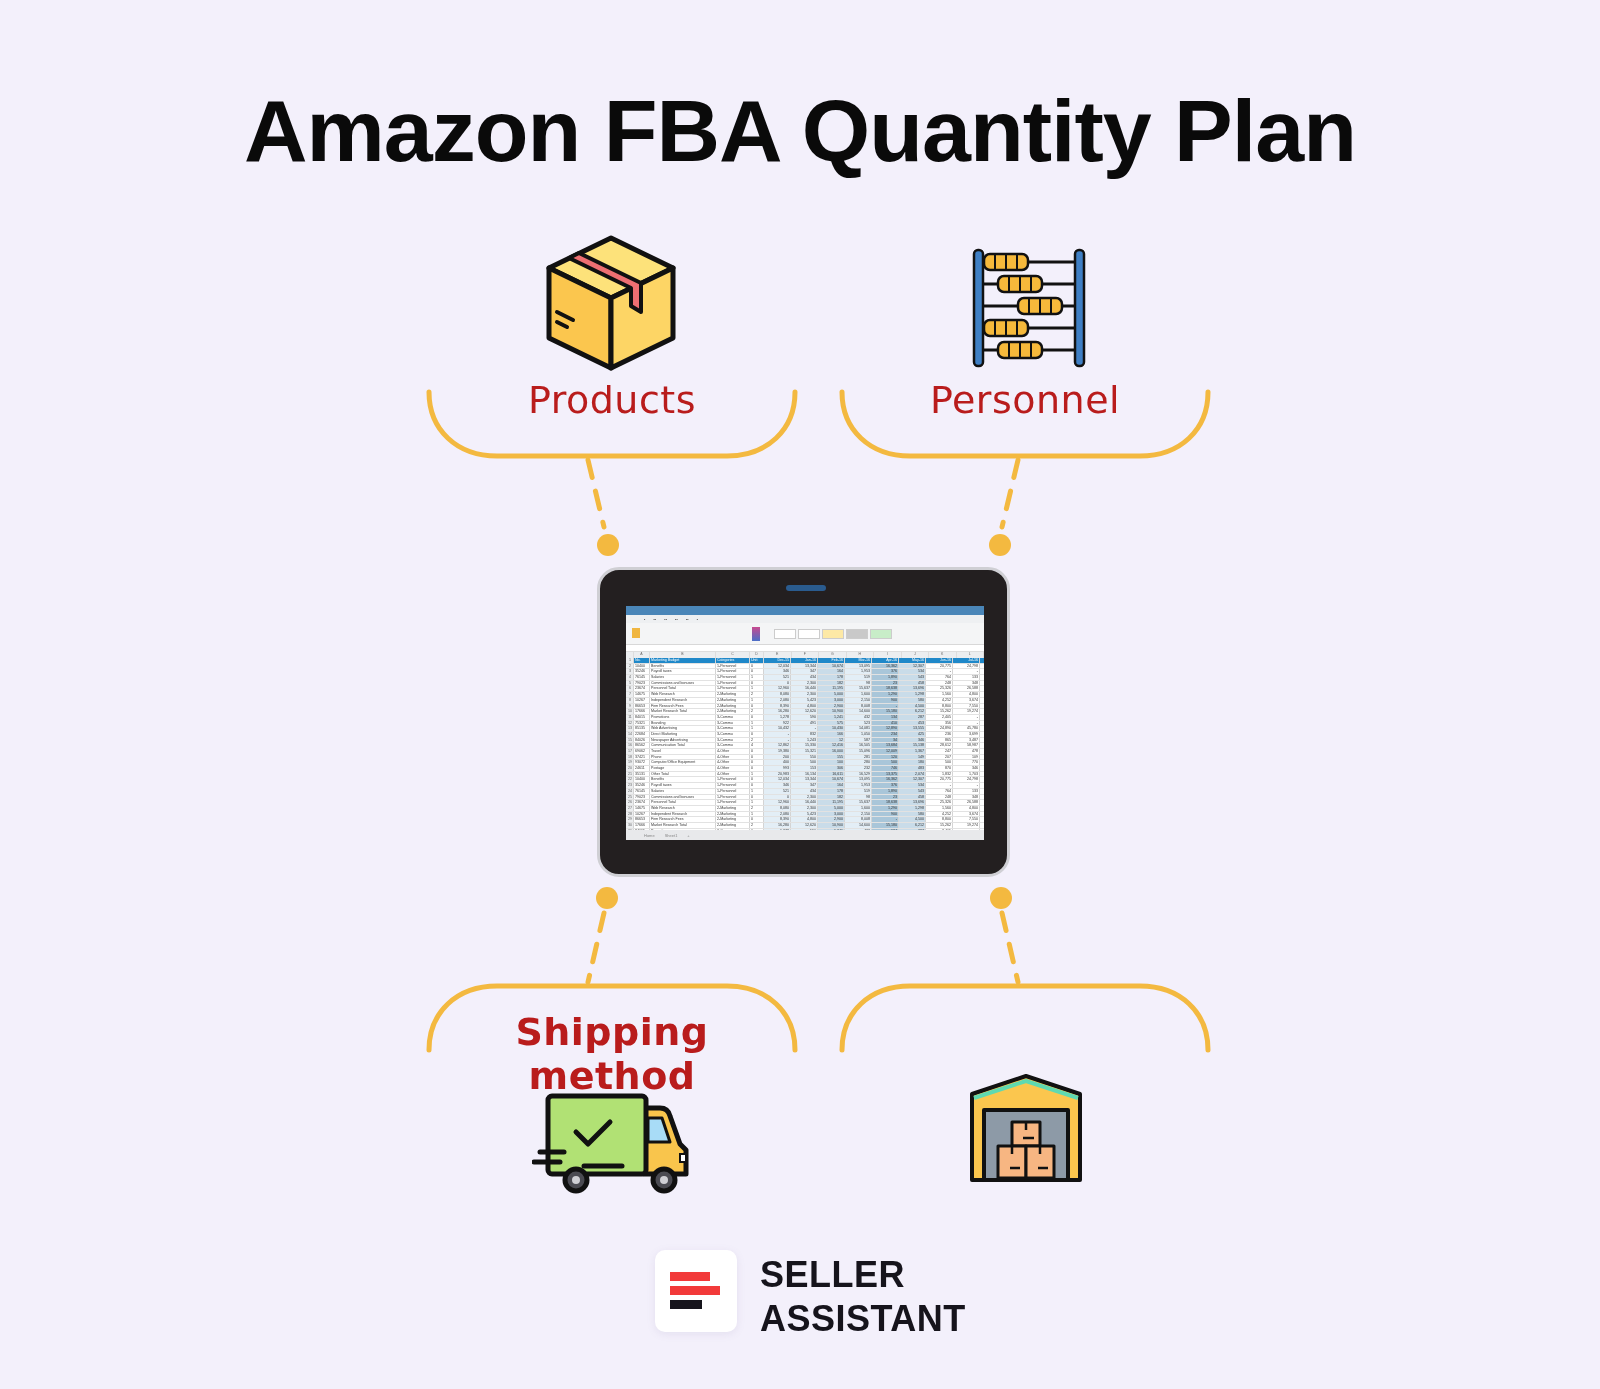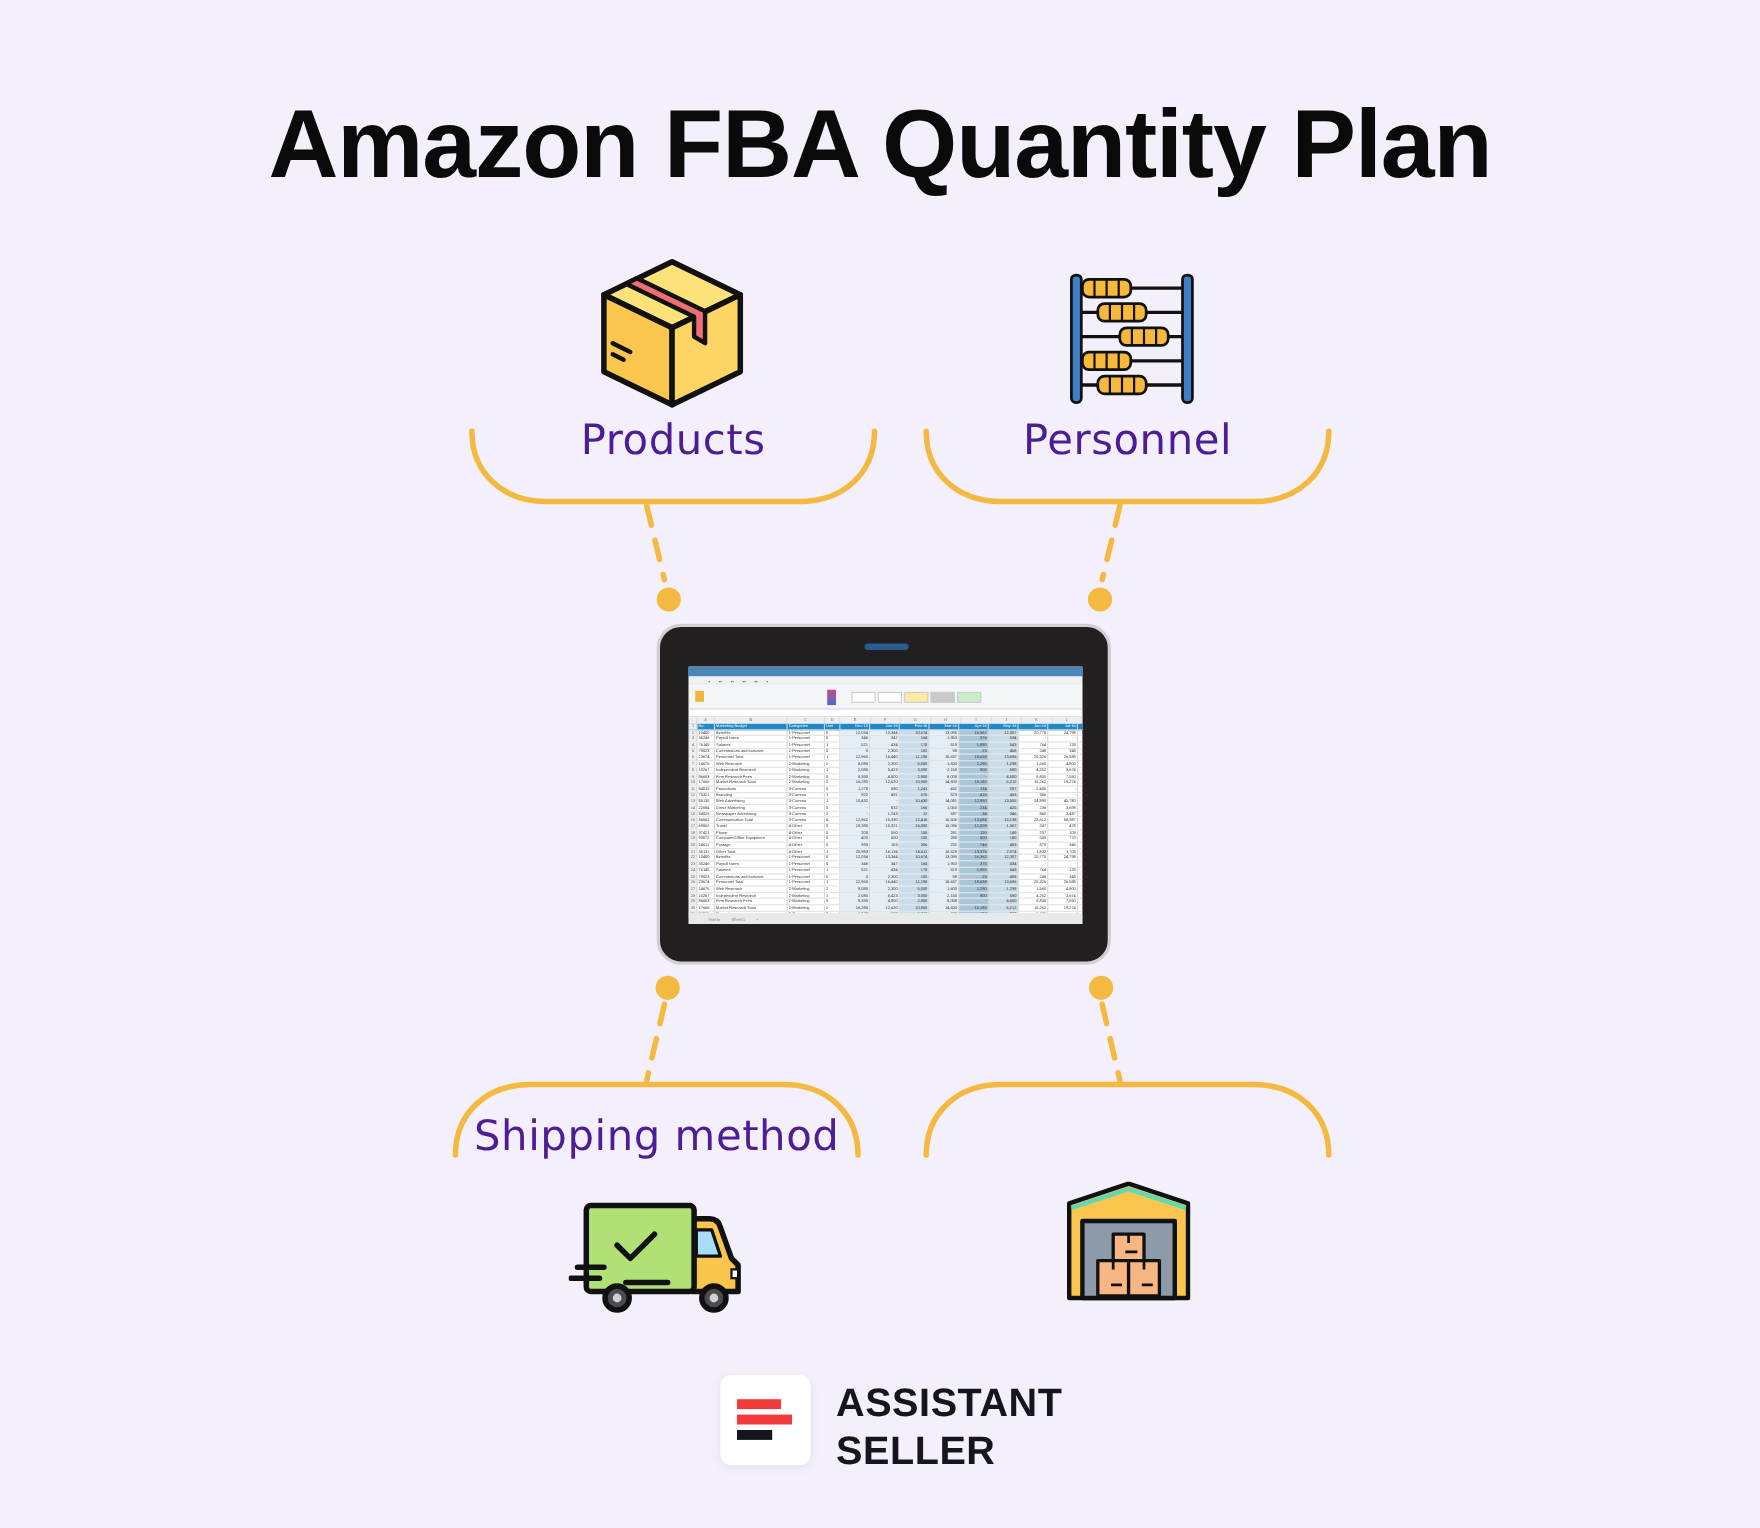--- a/index.html
+++ b/index.html
@@ -8,21 +8,21 @@
 
   .title {
     position: absolute; left: 0; top: 80px; width: 1600px; text-align: center;
     font-family: "Liberation Sans", sans-serif; font-weight: 700; font-size: 88px;
     letter-spacing: -1px; color: #0a0a0a;
   }
 
   .node { position: absolute; width: 370px; }
   .node .label {
     position: absolute; left: 0; width: 370px; text-align: center;
-    font-family: "DejaVu Sans", sans-serif; font-size: 38px; color: #4c1d95; letter-spacing: 0.5px;
+    font-family: "DejaVu Sans", sans-serif; font-size: 38px; color: #b91c1c; letter-spacing: 0.5px;
   }
   .bracket { position: absolute; left: 0; width: 370px; height: 70px; }
   .bracket svg { width: 100%; height: 100%; overflow: visible; }
 
   .icon { position: absolute; }
   svg.connectors { position: absolute; left: 0; top: 0; width: 1600px; height: 1389px; pointer-events: none; }
 
   
   .tablet {
     position: absolute; left: 597px; top: 567px; width: 413px; height: 310px;
@@ -658,21 +658,21 @@
         </div>
       </div>
     <div class="xl-bottom">
       <span>Home</span>
       <span>Sheet1</span>
       <span>+</span>
     </div>
   </div>
 </div>
 
-<div class="node" style="left:412px; top:980px; height:210px;">
+<div class="node" style="left:427px; top:980px; height:210px;font-weight:bold;">
   <div class="bracket" style="top:2px;">
     <svg viewBox="0 0 370 70">
         <path d="M2,68 C2,30 30,4 70,4 L300,4 C340,4 368,30 368,68" stroke="#f3b940" stroke-width="5" fill="none" stroke-linecap="round"></path>
       </svg>
   </div>
   <div class="label" style="top:30px;">Shipping method</div>
   <div class="icon" style="left:105px; top:112px; width:160px; height:102px;">
     <svg viewBox="0 0 160 102" width="160" height="102">
       <g stroke="#111" stroke-width="5" stroke-linejoin="round" stroke-linecap="round">
         <path d="M112,16 L128,16 Q136,16 138,24 L148,52 L154,58 L154,82 L112,82 Z" fill="#f9c54c"></path>
@@ -719,15 +719,15 @@
     </svg>
   </div>
 </div>
 
 <div class="logo-box">
   <div class="bar" style="top:22px; width:40px; background:#f23a3a;"></div>
   <div class="bar" style="top:36px; width:50px; background:#f23a3a;"></div>
   <div class="bar" style="top:50px; width:32px; background:#16141c;"></div>
 </div>
 <div class="logo-text">
+  <div>SELLER</div>
   <div>ASSISTANT</div>
-  <div>SELLER</div>
 </div>
 
 </body></html>

